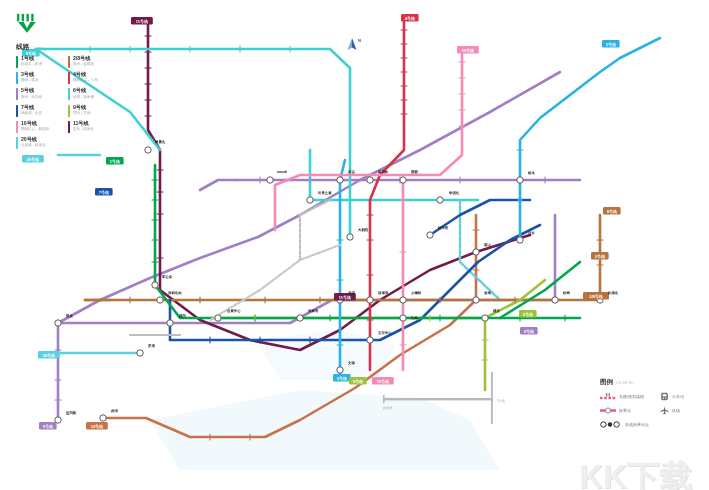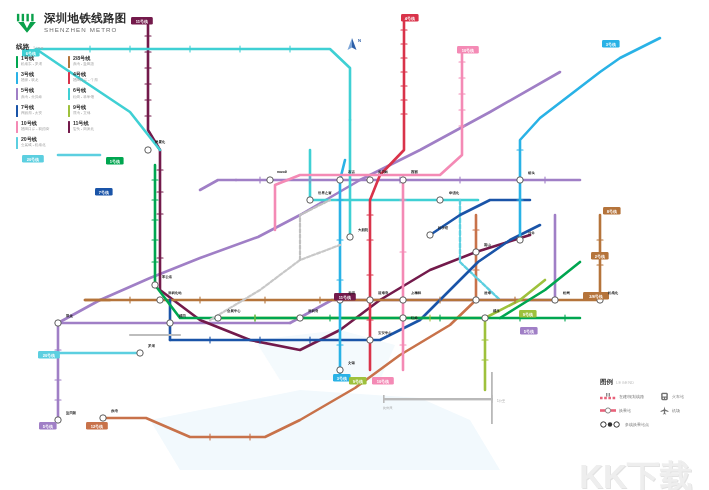--- a/index.html
+++ b/index.html
@@ -415,24 +415,20 @@
 <div class="brand">
   <svg class="brand-logo" viewBox="0 0 24 24">
     <g fill="#0aa14b">
       <rect x="1" y="2" width="2.6" height="8.2"></rect>
       <rect x="6.2" y="2" width="2.6" height="8.2"></rect>
       <rect x="11.4" y="2" width="2.6" height="8.2"></rect>
       <rect x="16.6" y="2" width="2.6" height="8.2"></rect>
       <polygon points="2.3,11 8.5,11 12,17.6 15.5,11 21.7,11 12,22.6"></polygon>
     </g>
   </svg>
-  <div class="brand-txt">
-    <div class="brand-cn">深圳地铁线路图</div>
-    <div class="brand-en">SHENZHEN METRO</div>
-  </div>
 </div>
 
 <div class="lines-legend">
   <div class="ll-title">
     <span class="cn">线路</span>
     <span class="en">Line</span>
   </div>
   <div class="ll-grid" id="ll-grid">
       <div class="ll-item">
         <span class="ll-swatch" style="background:#00a650"></span>

